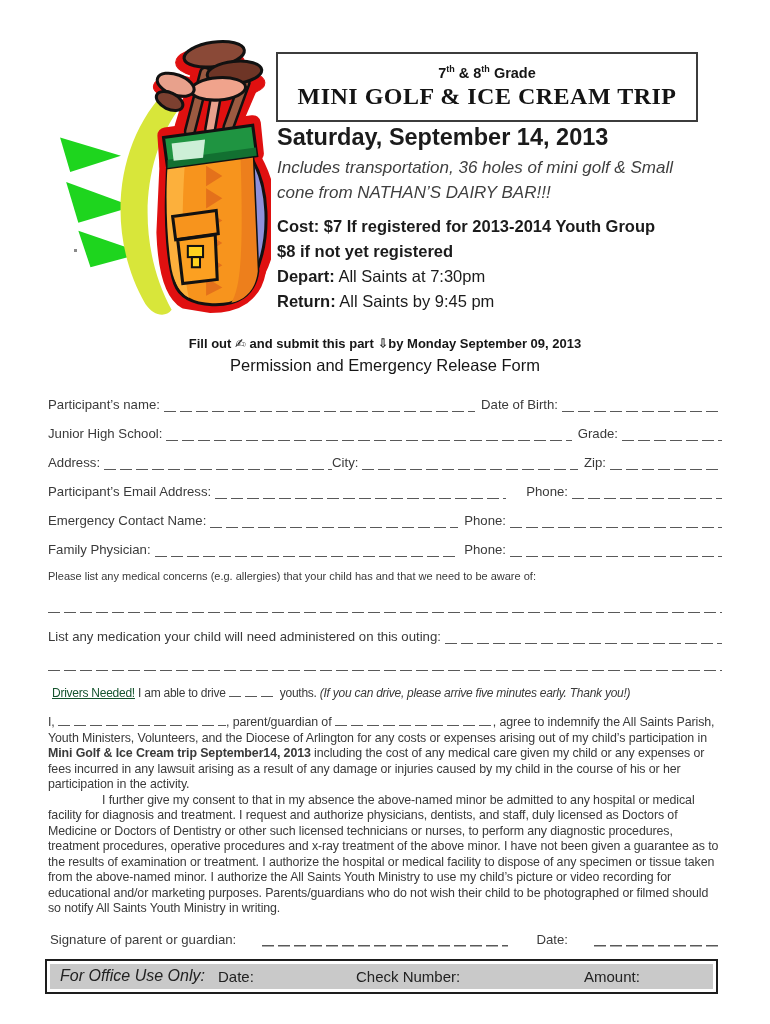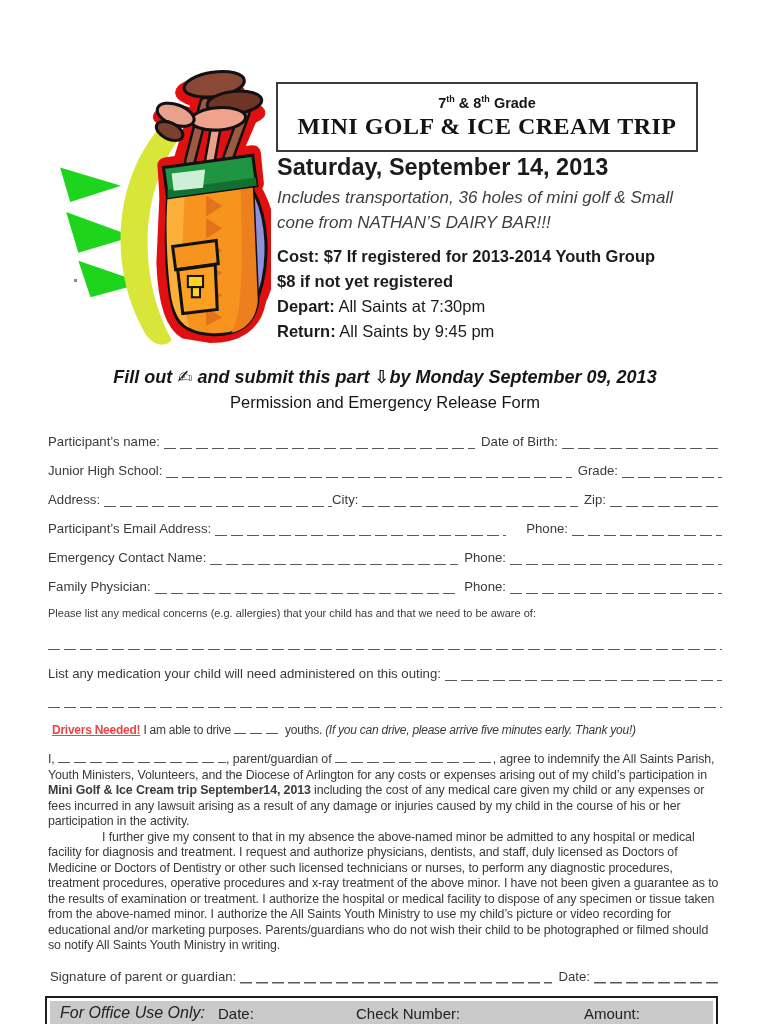--- a/index.html
+++ b/index.html
@@ -1,60 +1,60 @@
 <!DOCTYPE html>
 <html><head>
 <meta charset="utf-8">
 <style>
   html,body{margin:0;padding:0;background:#ffffff;}
   .page{position:relative;width:770px;height:1024px;background:#fff;overflow:hidden;
         font-family:"Liberation Sans","DejaVu Sans",sans-serif;color:#3a3a3a;}
   
-  .hdr{position:relative;height:330px;margin-top:30px;}
+  .hdr{position:relative;height:330px;}
   .clipart{position:absolute;left:56px;top:30px;width:215px;height:292px;}
   .stray{position:absolute;left:74px;top:249px;width:3px;height:3px;background:#8a8a8a;}
   .titlebox{position:absolute;left:276px;top:52px;width:418px;height:66px;border:2px solid #3c3c3c;
             display:flex;flex-direction:column;justify-content:center;align-items:center;color:#141414;}
   .gradeline{font-weight:bold;font-size:14.5px;}
   .gradeline sup{font-size:9px;line-height:0;}
   .maintitle{font-family:"Liberation Serif","DejaVu Serif",serif;font-weight:bold;font-size:24px;
              letter-spacing:.5px;margin-top:2px;white-space:nowrap;}
   .dateheading{position:absolute;left:277px;top:124px;font-size:23.5px;font-weight:bold;color:#1b1b1b;}
   .subtitle{position:absolute;left:277px;top:155px;width:470px;font-size:17px;font-style:italic;
             color:#3f3f3f;line-height:25px;}
   .costblock{position:absolute;left:277px;top:214px;font-size:16.5px;line-height:25px;color:#1b1b1b;}
   .b{font-weight:bold;}
   
   .centerlines{text-align:center;color:#161616;margin-top:6px;}
-  .fillline{font-size:18px;font-weight:bold;font-style:italic;}
+  .fillline{font-size:13px;font-weight:bold;}
   .formtitle{font-size:16.5px;font-weight:normal;margin-top:5px;}
   
   .formarea{padding:0 48px;}
   .frow{display:flex;align-items:flex-end;margin-top:13px;height:16px;font-size:13.2px;white-space:nowrap;}
   .frow.first{margin-top:21px;}
   .lb{white-space:nowrap;}
   .ul{display:inline-block;height:14px;margin-left:4px;
       background:repeating-linear-gradient(90deg,#595959 0 12px,rgba(0,0,0,0) 12px 16px) left bottom/100% 1.5px no-repeat;}
   .grow{flex:1 1 auto;}
   .gap6{margin-left:6px;} .gap20{margin-left:20px;}
   .textrow{margin-top:13px;height:16px;font-size:11px;}
   .fulline{margin-top:13px;height:16px;}
   .fulline .ul{width:100%;margin-left:0;}
   .driversrow{margin-top:13px;height:17px;font-size:12px;letter-spacing:-0.25px;white-space:nowrap;
               color:#3a3a3a;padding-left:4px;}
-  .driversrow .dlabel{font-weight:bold;text-decoration:underline;color:#ef4444;}
+  .driversrow .dlabel{font-weight:normal;text-decoration:underline;color:#14532d;}
   .driversrow .ital{font-style:italic;}
   .ilb{display:inline-block;height:11px;
        background:repeating-linear-gradient(90deg,#595959 0 12px,rgba(0,0,0,0) 12px 16px) left bottom/100% 1.5px no-repeat;}
   
   .legal{padding:0 48px;font-size:12.4px;line-height:15.5px;letter-spacing:-0.1px;color:#3a3a3a;margin-top:12px;}
   .legal p{margin:0;}
   .legal .indent{text-indent:54px;}
   
-  .sigrow{display:flex;align-items:flex-end;height:16px;margin:14px 48px 0 50px;font-size:13.2px;white-space:nowrap;}
+  .sigrow{display:flex;align-items:flex-end;height:16px;margin:14px 48px 0 50px;font-size:13.2px;white-space:nowrap;gap:22px;}
   .officebox{margin:12px 52px 0 45px;border:2px solid #1d1d1d;padding:3px;background:#fff;}
   .officebar{background:#c9c9c9;display:grid;grid-template-columns:158px 138px 228px 1fr;
              align-items:center;height:25px;padding:0 10px;color:#222;}
   .officetitle{font-style:italic;font-size:16px;}
   .officelabel{font-size:15px;}
 </style>
 </head>
 <body>
 
 <div class="page">

